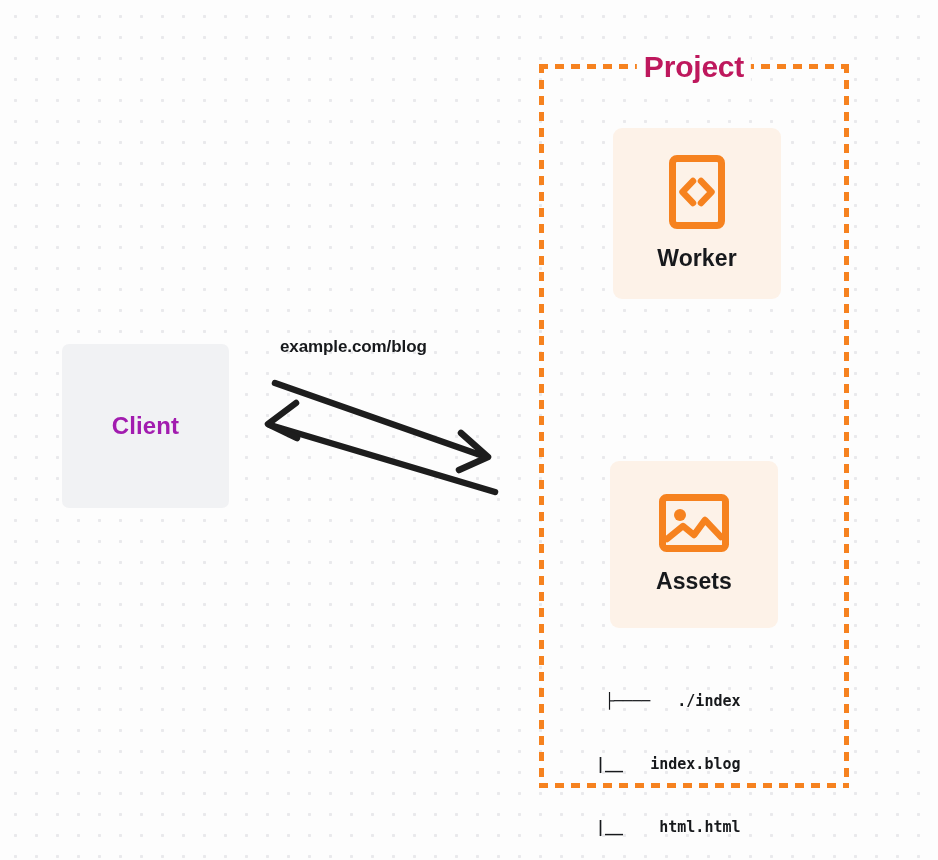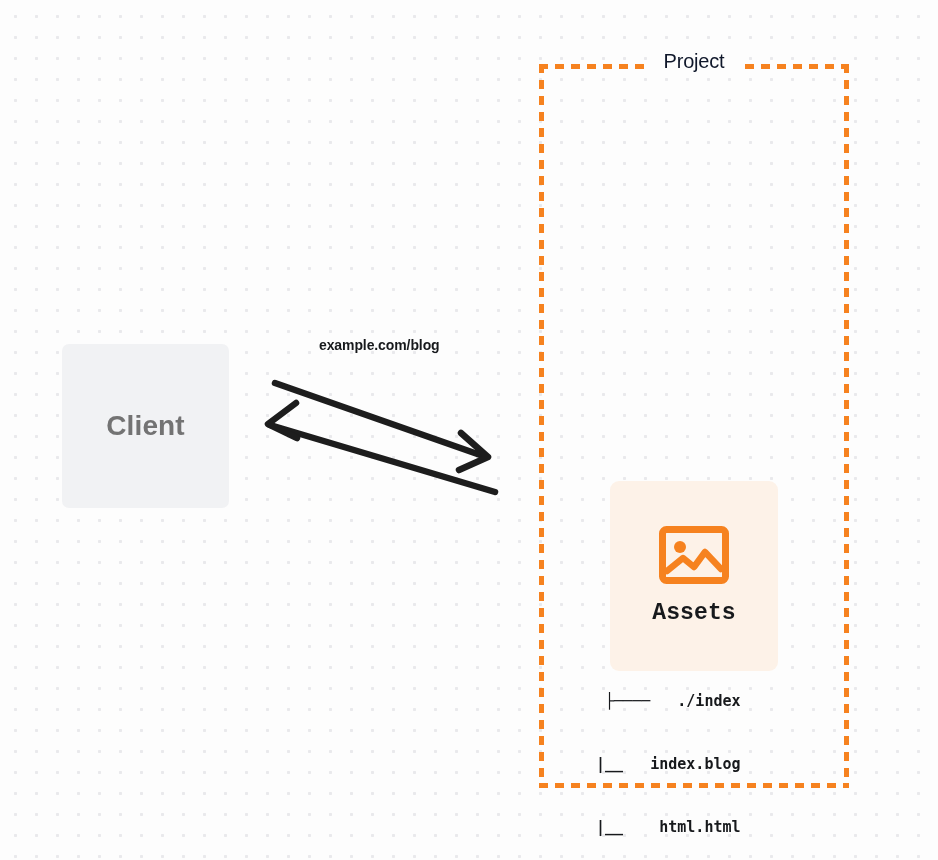--- a/index.html
+++ b/index.html
@@ -33,45 +33,44 @@
     top: 344px;
     width: 167px;
     height: 164px;
     background: #f1f2f4;
     border-radius: 7px;
     display: flex;
     align-items: center;
     justify-content: center;
   }
   #client-node .node-label {
-    font-size: 28px;
-    font-weight: 700;
-    color: #737373;
+    font-size: 24px;
+    font-weight: 700;
+    color: #a21caf;
     letter-spacing: .1px;
   }
 
   
   #request-flow {
     position: absolute;
     left: 0;
     top: 0;
     width: 938px;
     height: 860px;
     pointer-events: none;
   }
   #route-label {
     position: absolute;
     left: 280px;
     top: 337px;
-    font-size: 14px;
+    font-size: 17px;
     font-weight: 700;
     color: #17191c;
     letter-spacing: -.1px;
     white-space: nowrap;
-    margin-left: 39px;
   }
 
   
   #project-group {
     position: absolute;
     left: 539px;
     top: 64px;
     width: 310px;
     height: 724px;
     box-sizing: border-box;
@@ -107,23 +106,23 @@
   .dash-left  { left: 0; }
   .dash-right { right: 0; }
 
   #project-title {
     position: absolute;
     left: 50%;
     top: -14px;
     transform: translateX(-50%);
     padding: 0 7px;
     background: #fdfdfd;
-    color: #0f172a;
-    font-size: 20px;
-    font-weight: 400;
+    color: #be185d;
+    font-size: 30px;
+    font-weight: 700;
     letter-spacing: -.2px;
     white-space: nowrap;
   }
 
   
   .service-card {
     position: absolute;
     background: #fdf2e8;
     border-radius: 9px;
     display: flex;
@@ -132,24 +131,23 @@
     justify-content: center;
   }
   #worker-card {
     left: 74px;
     top: 64px;
     width: 168px;
     height: 171px;
   }
   #assets-card {
     left: 71px;
-    top: 417px;
+    top: 397px;
     width: 168px;
-    height: 190px;
-    font-family: Liberation Mono, monospace;
+    height: 167px;
   }
   .service-card .card-icon {
     display: block;
     margin-bottom: 16px;
   }
   .service-card .card-label {
     font-size: 23px;
     font-weight: 700;
     color: #17191c;
     letter-spacing: .1px;
@@ -197,20 +195,28 @@
   <div id="project-group">
 
     <div class="dash-edge dash-top-left"></div>
     <div class="dash-edge dash-top-right"></div>
     <div class="dash-edge dash-bottom"></div>
     <div class="dash-edge dash-left"></div>
     <div class="dash-edge dash-right"></div>
 
     <div id="project-title">Project</div>
 
+    <div id="worker-card" class="service-card">
+      <svg class="card-icon" width="56" height="74" viewBox="0 0 56 74" fill="none" xmlns="http://www.w3.org/2000/svg">
+        <rect x="3.5" y="3.5" width="49" height="67" rx="4.5" stroke="#f6821f" stroke-width="7"></rect>
+        <path d="M24 26 L13.5 37 L24 48" stroke="#f6821f" stroke-width="6.5" stroke-linecap="round" stroke-linejoin="round" fill="none"></path>
+        <path d="M32 26 L42.5 37 L32 48" stroke="#f6821f" stroke-width="6.5" stroke-linecap="round" stroke-linejoin="round" fill="none"></path>
+      </svg>
+      <span class="card-label">Worker</span>
+    </div>
 
     <div id="assets-card" class="service-card">
       <svg class="card-icon" width="70" height="58" viewBox="0 0 70 58" fill="none" xmlns="http://www.w3.org/2000/svg">
         <rect x="3.5" y="3.5" width="63" height="51" rx="4" stroke="#f6821f" stroke-width="7"></rect>
         <circle cx="21" cy="21" r="6" fill="#f6821f"></circle>
         <path d="M8 45 L24 32 L35 41 L46 26 L62 43" stroke="#f6821f" stroke-width="6.5" stroke-linecap="round" stroke-linejoin="round" fill="none"></path>
       </svg>
       <span class="card-label">Assets</span>
     </div>
 

